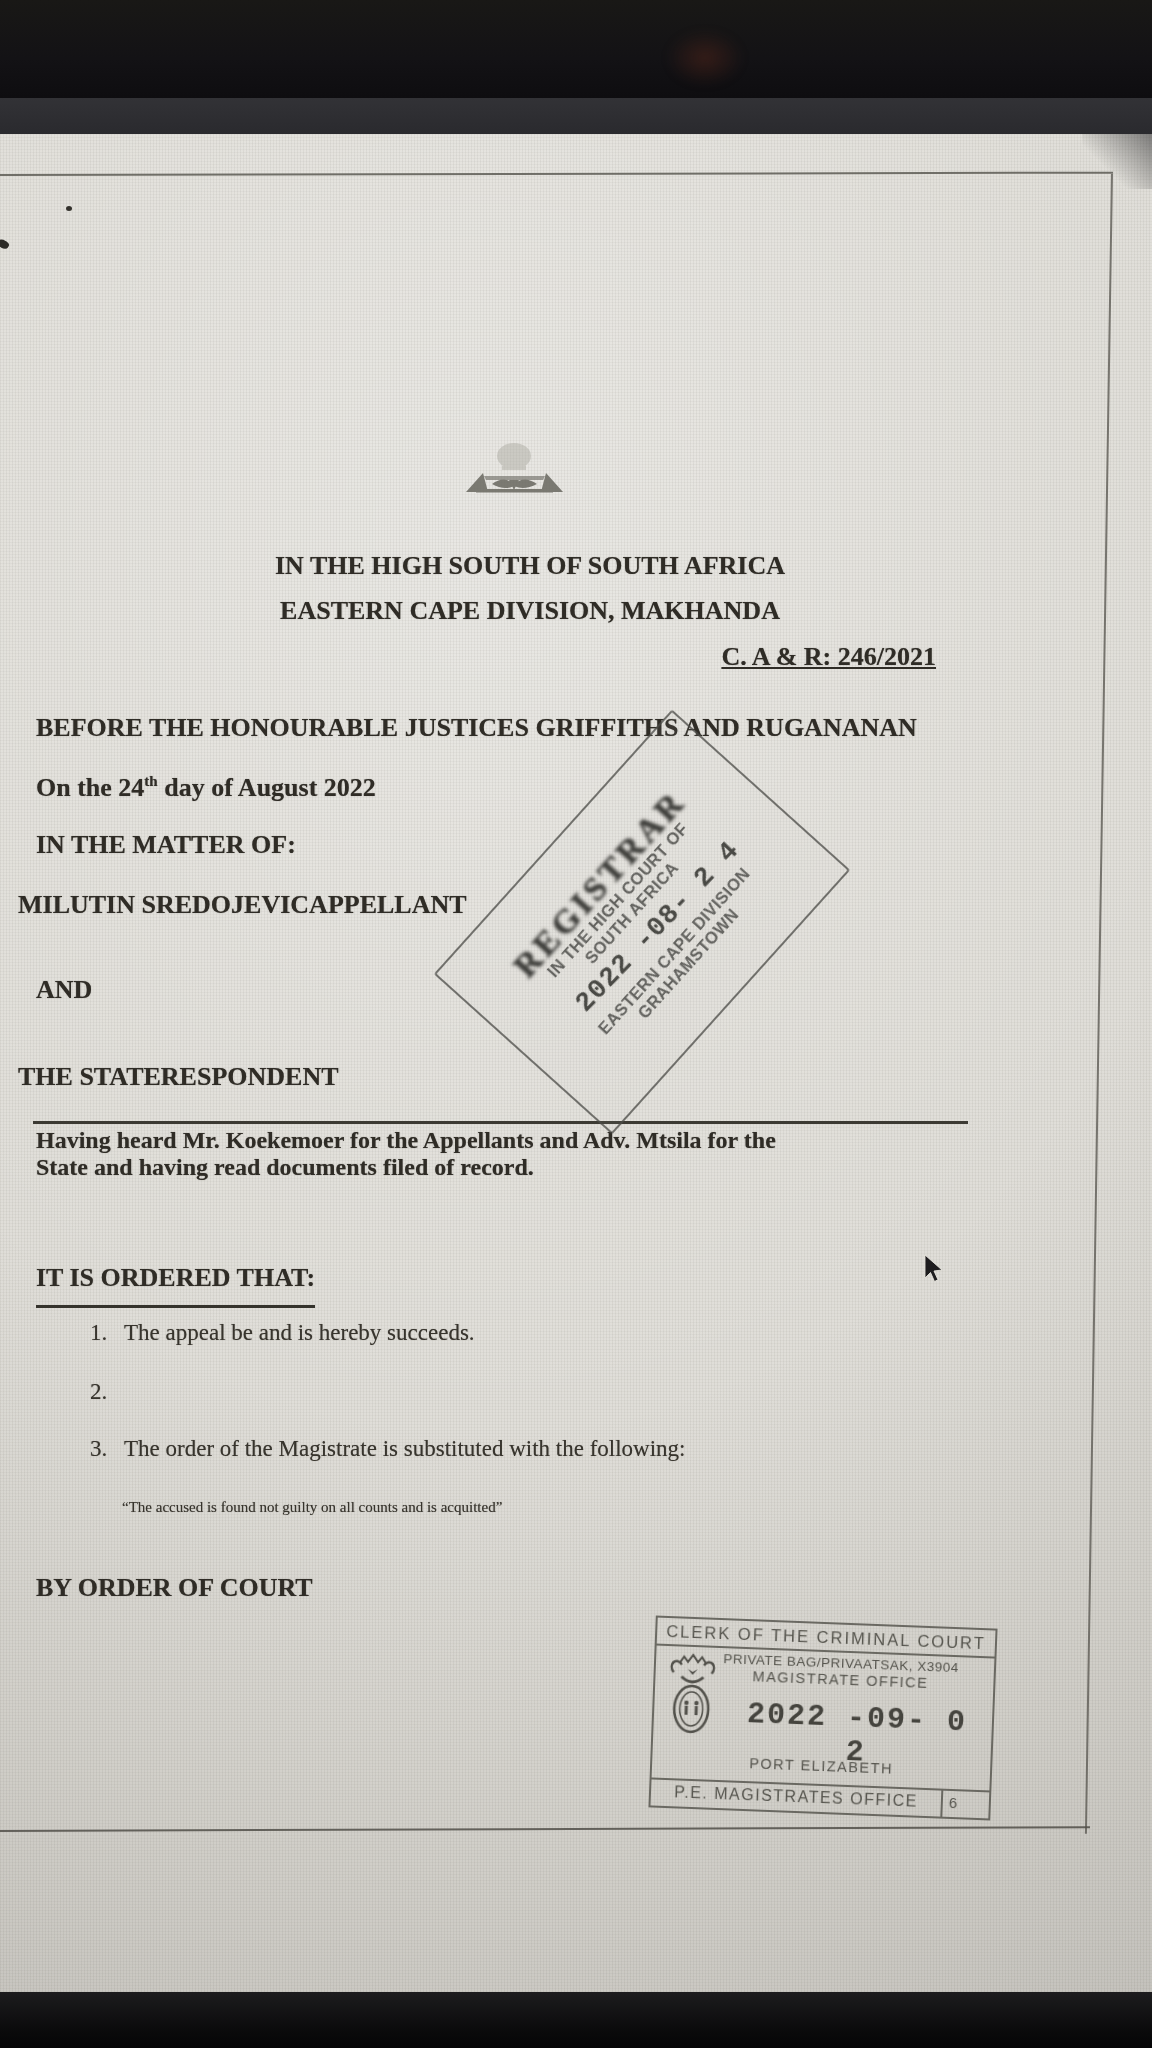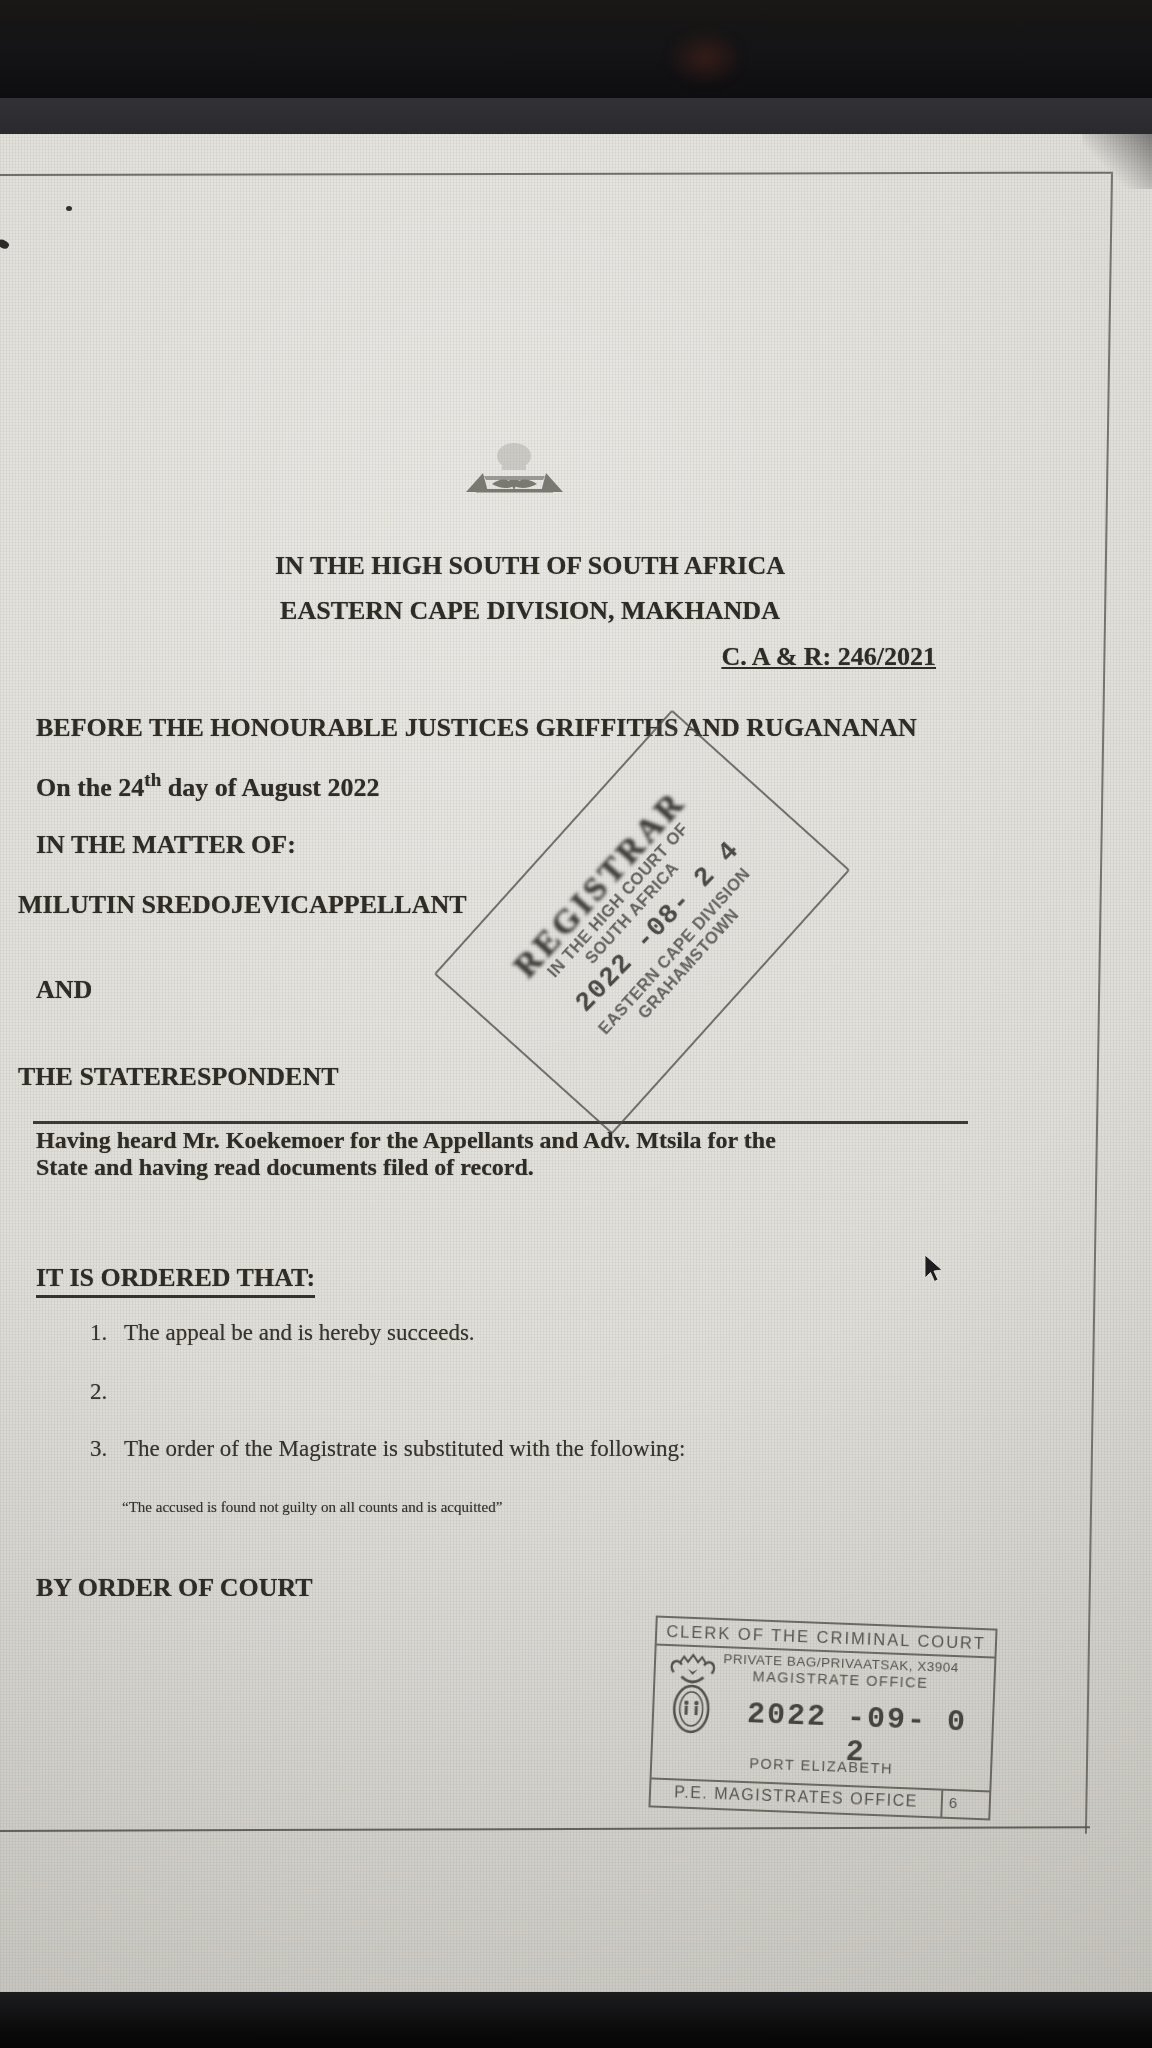--- a/index.html
+++ b/index.html
@@ -31,26 +31,26 @@
           transform:rotate(-0.2deg);transform-origin:left center;}
   .speck{position:absolute;left:66px;top:72px;width:6px;height:5px;border-radius:50%;background:#33312c;}
   .edge-mark{position:absolute;left:-3px;top:106px;width:12px;height:8px;border-radius:60% 40% 50% 50%;
           background:#2c2a26;transform:rotate(32deg);}
   .tline{position:absolute;line-height:30px;font-size:26px;font-weight:bold;white-space:nowrap;
           text-shadow:0 0 1px rgba(47,44,38,0.55);}
   .center-block{left:60px;width:940px;text-align:center;}
   .left-col{left:36px;}
   .row-flex{left:18px;width:930px;display:flex;justify-content:flex-start;}
   .right-align{left:36px;width:900px;text-align:right;text-decoration:underline;}
-  sup{font-size:19px;vertical-align:super;line-height:0;}
+  sup{font-size:15px;vertical-align:super;line-height:0;}
   .rule{position:absolute;left:33px;top:987px;width:935px;height:3px;background:#3c3a33;}
   .having{position:absolute;left:36px;top:993px;width:860px;font-size:24px;font-weight:bold;
           line-height:27px;text-shadow:0 0 1px rgba(47,44,38,0.5);}
   .order-head{position:absolute;left:36px;top:1129px;font-size:26px;font-weight:bold;line-height:30px;
-          border-bottom:3px solid #35332c;padding-bottom:2px;text-shadow:0 0 1px rgba(47,44,38,0.5);}
+          border-bottom:3px solid #35332c;padding-bottom:12px;text-shadow:0 0 1px rgba(47,44,38,0.5);}
   .order-item{position:absolute;left:90px;width:800px;display:flex;font-size:23px;line-height:30px;
           color:#37342d;text-shadow:0 0 0.8px rgba(55,52,45,0.5);}
   .order-item .num{width:34px;flex:0 0 34px;}
   .quote{position:absolute;left:122px;top:1358px;font-size:15px;line-height:30px;color:#37342d;
           text-shadow:0 0 0.8px rgba(55,52,45,0.5);}
   
   .reg-stamp{position:absolute;left:464px;top:668px;width:352px;height:236px;transform:rotate(-48deg);
           border:2.5px solid rgba(74,74,70,0.75);border-radius:3px;display:flex;flex-direction:column;
           align-items:center;justify-content:center;color:rgba(78,78,74,0.92);
           font-family:"Liberation Sans",sans-serif;filter:blur(0.4px);background:rgba(210,208,200,0.06);}

